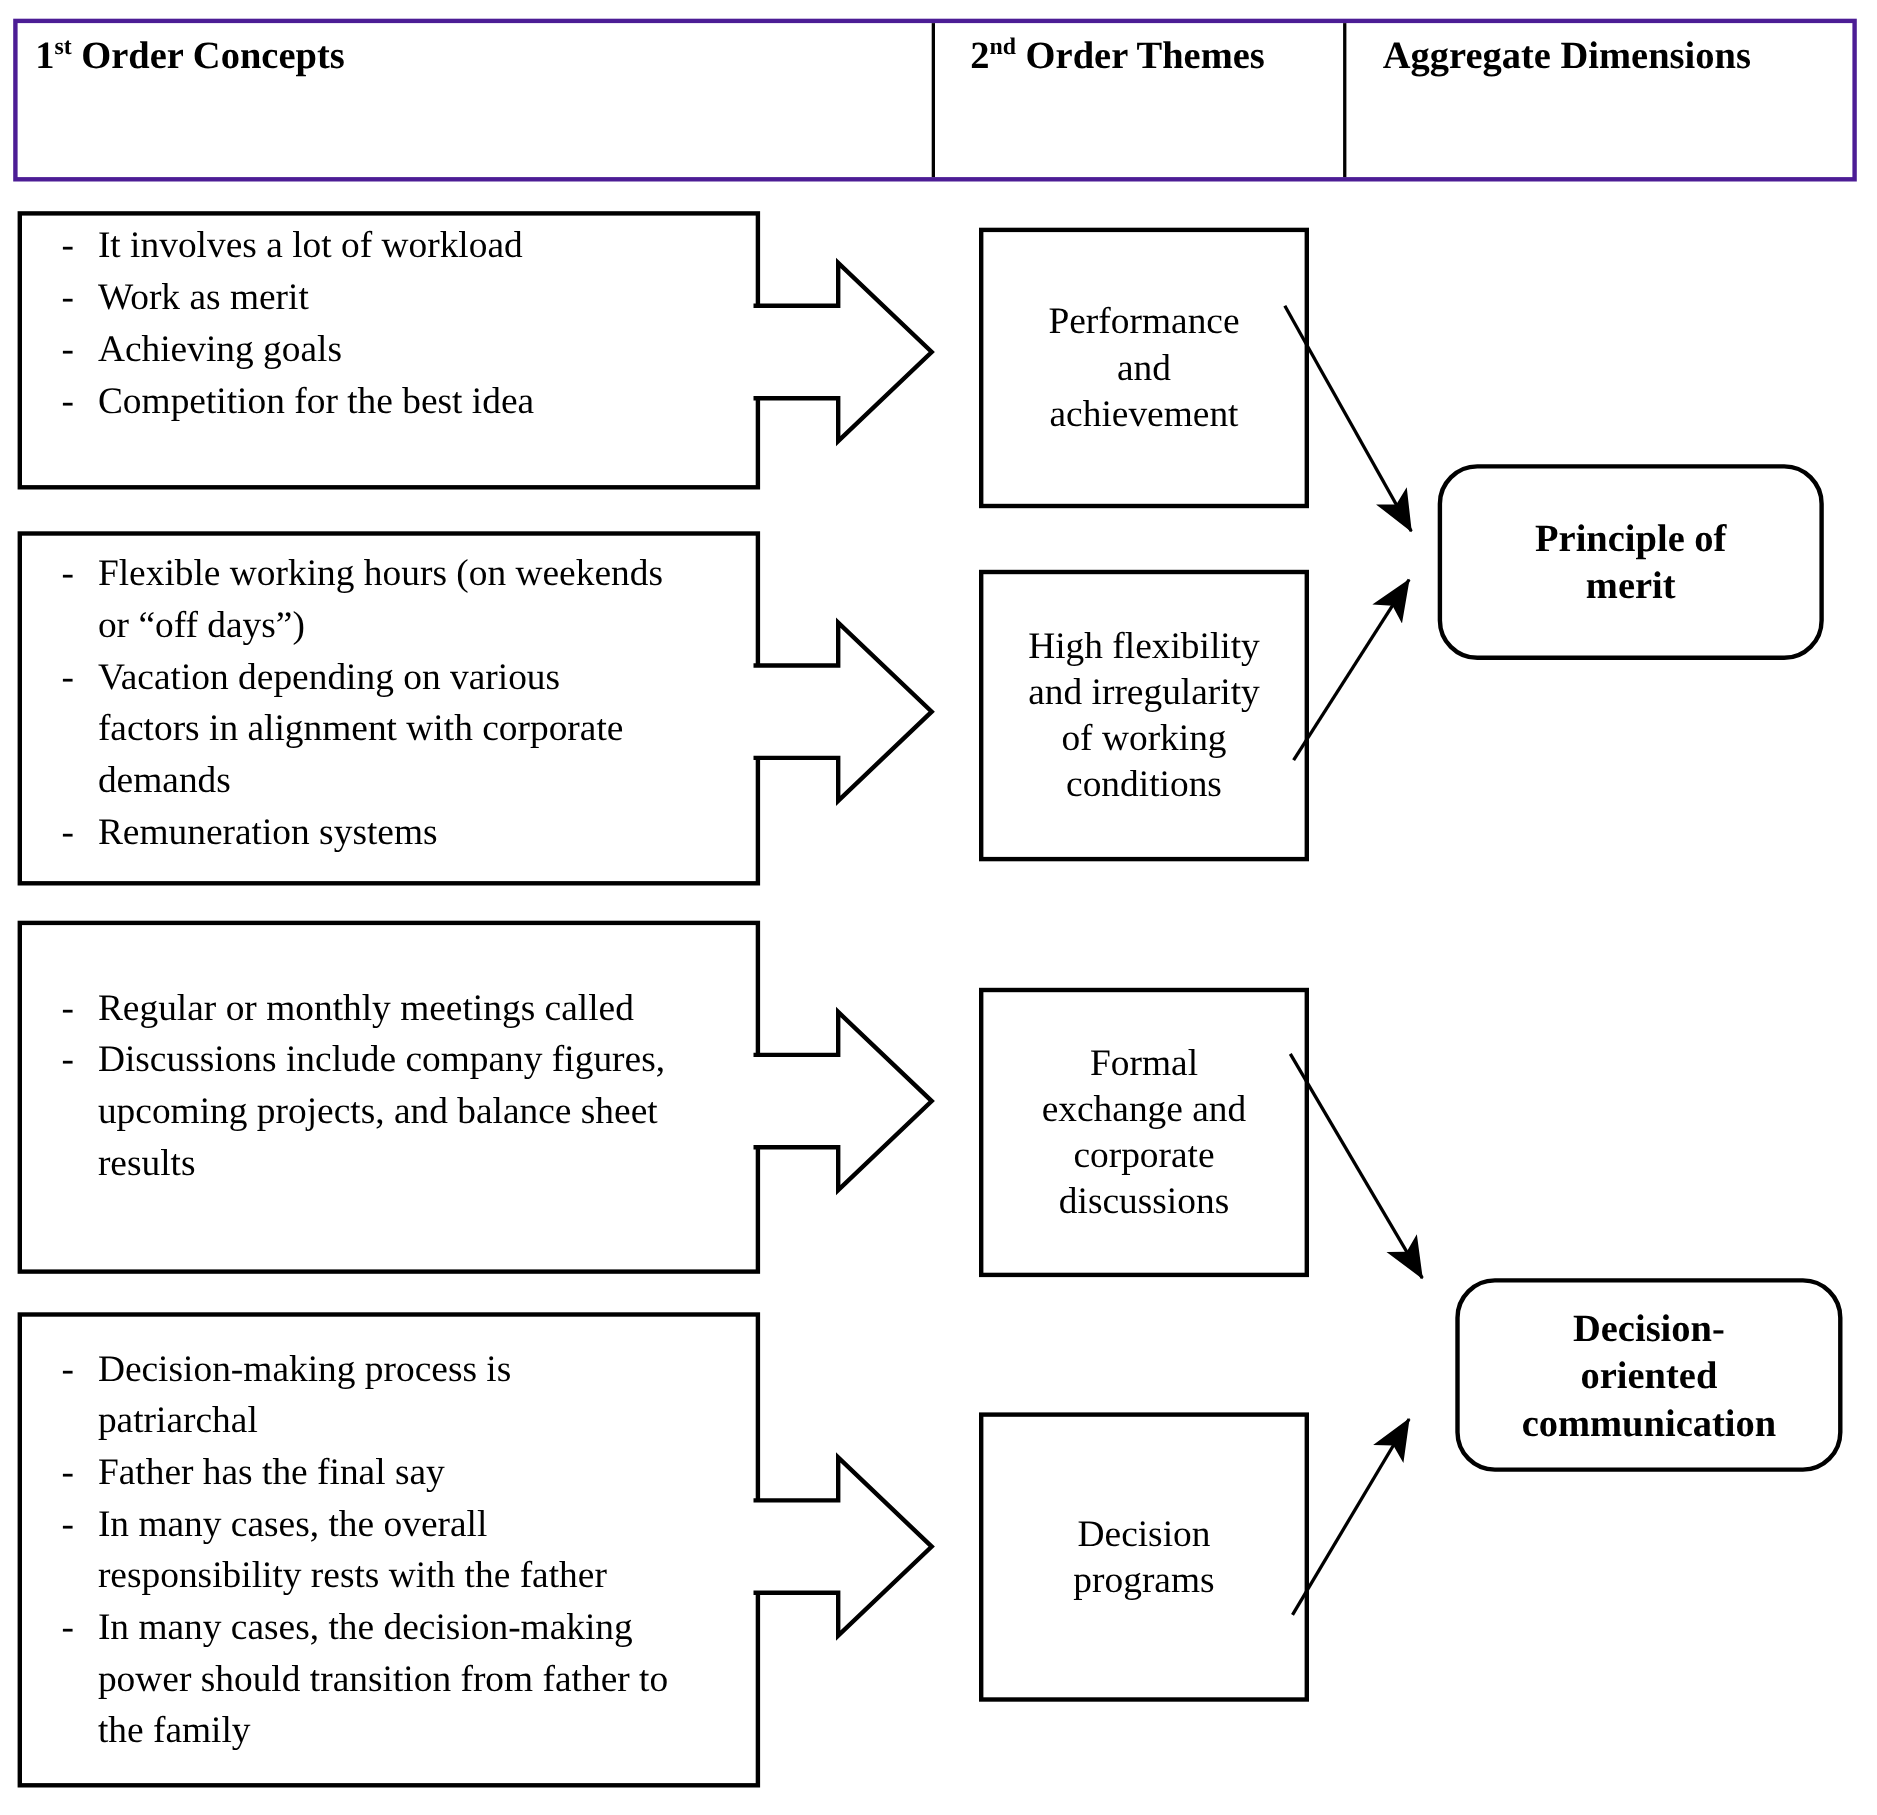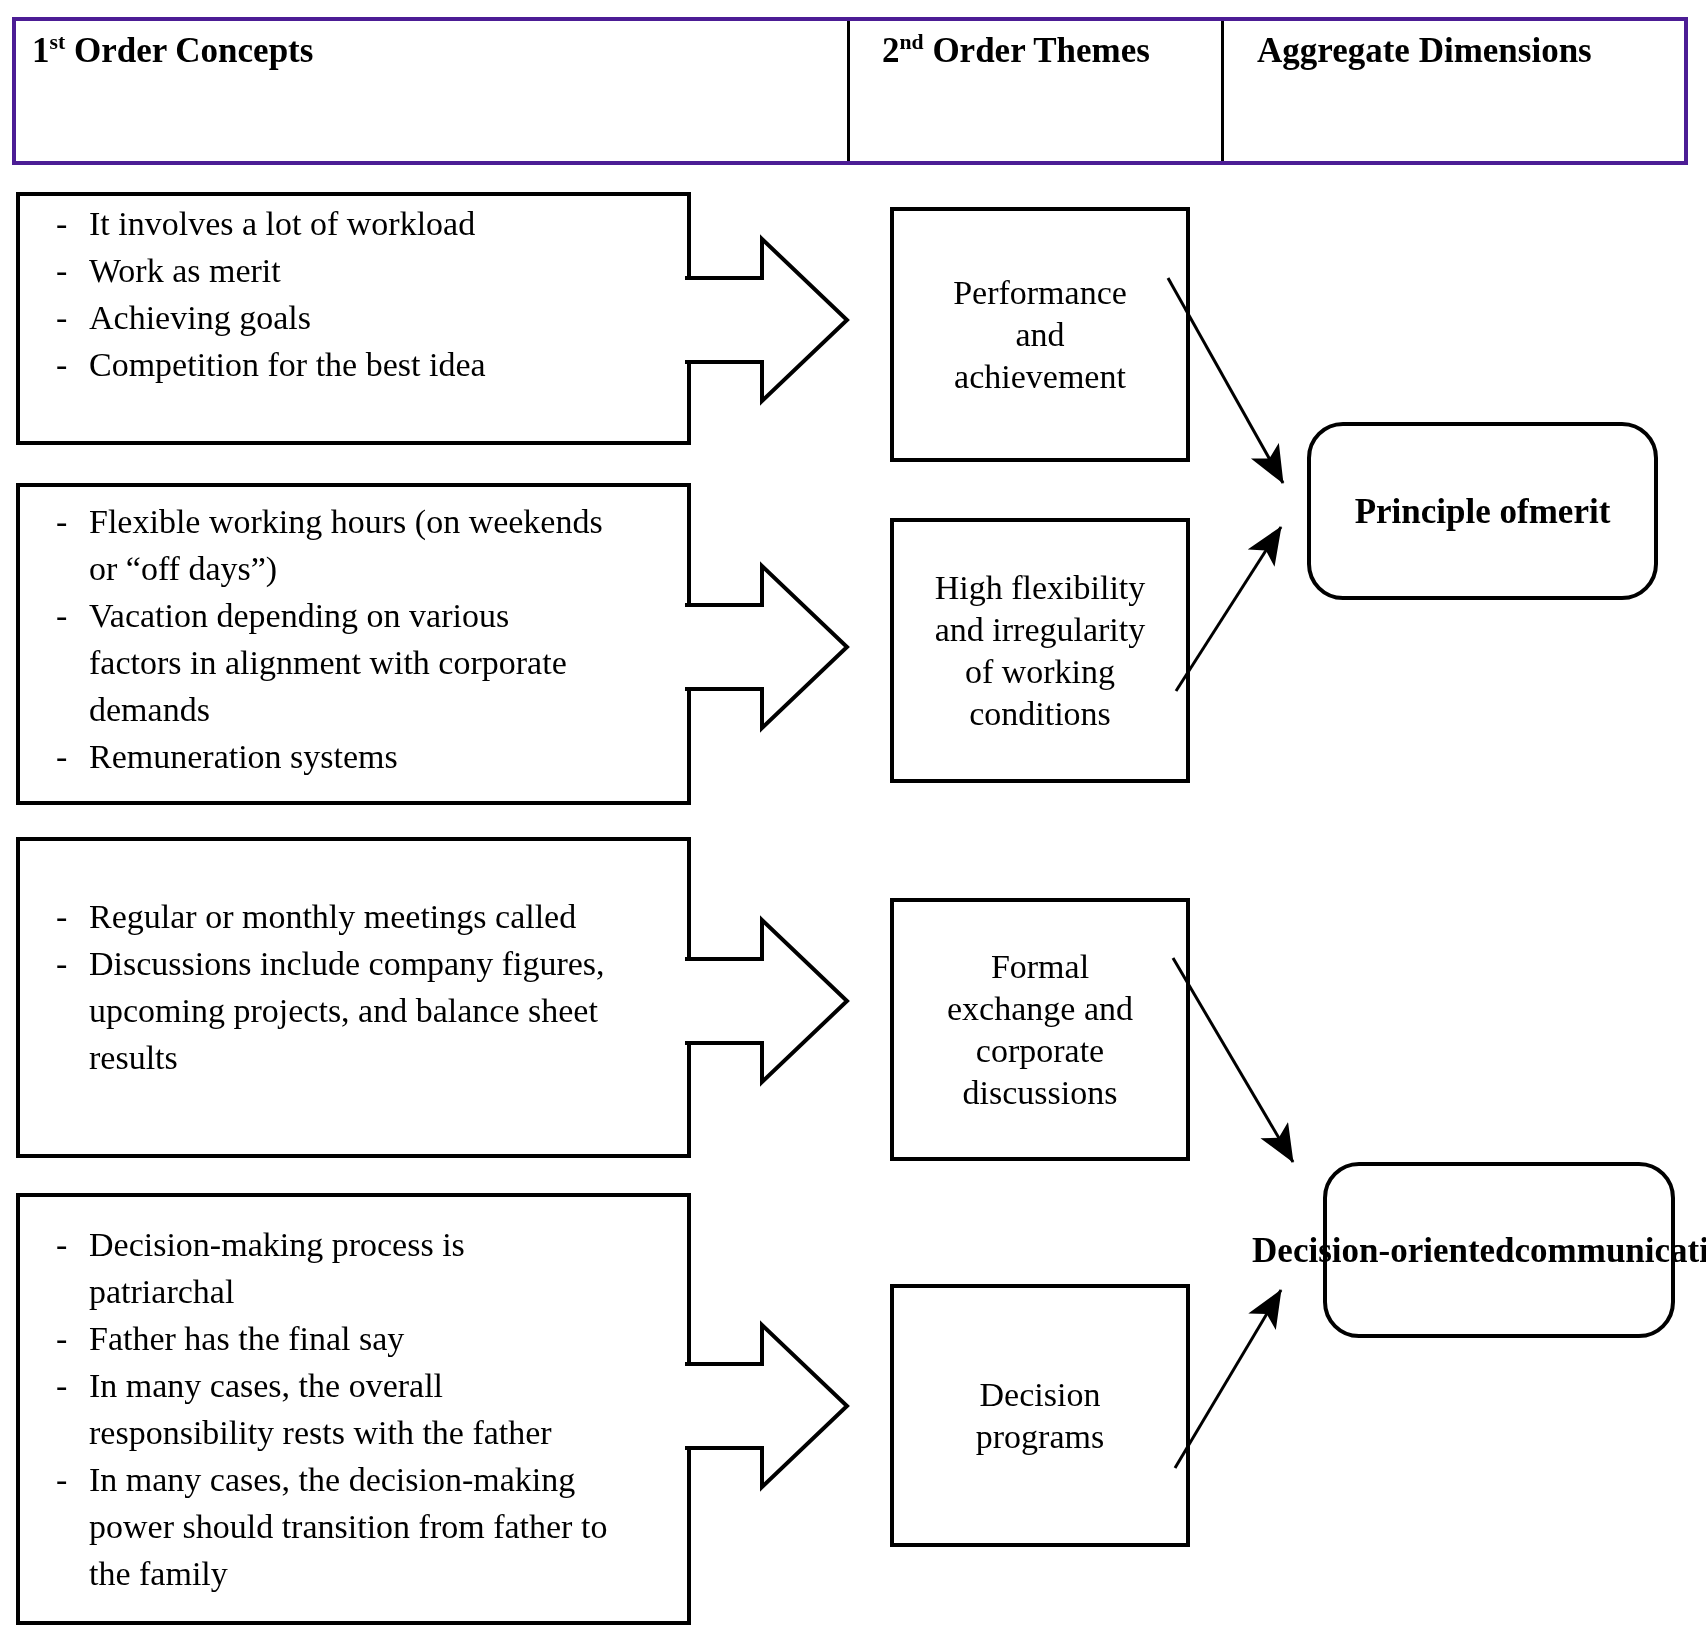--- a/index.html
+++ b/index.html
@@ -33,21 +33,21 @@
   .ln{display:block;white-space:nowrap;}
   
   .tbox{
     position:absolute;left:870px;width:300px;border:4px solid #000;box-sizing:border-box;
     display:flex;flex-direction:column;align-items:center;justify-content:center;
     text-align:center;font-size:34px;line-height:42px;margin-left:20px;
   }
   
   .abox{
     position:absolute;border:4px solid #000;border-radius:36px;box-sizing:border-box;
-    display:flex;flex-direction:row;align-items:center;justify-content:center;
+    display:flex;flex-direction:column;align-items:center;justify-content:center;
     text-align:center;font-weight:bold;font-size:35px;line-height:43px;
   }
   #a1{left:1307px;top:422px;width:351px;height:178px;}
   #a2{left:1323px;top:1162px;width:352px;height:176px;}
   
   .overlay{position:absolute;left:0;top:0;pointer-events:none;}
 </style>
 </head>
 <body>
 

